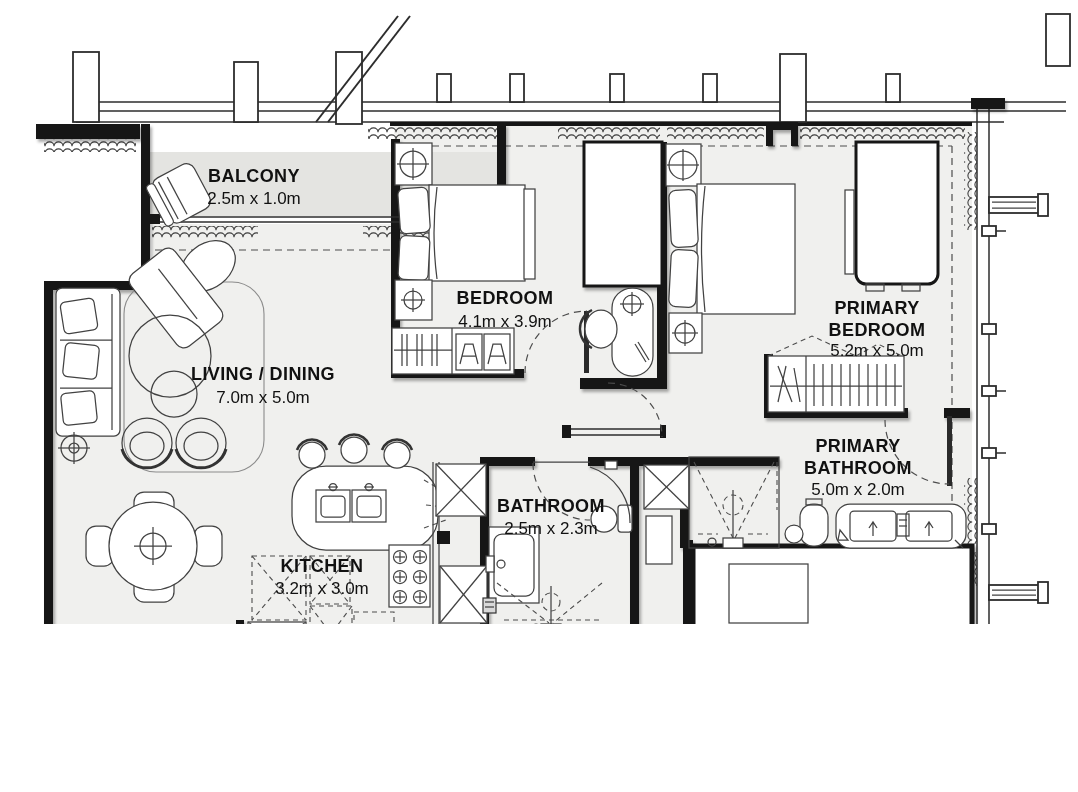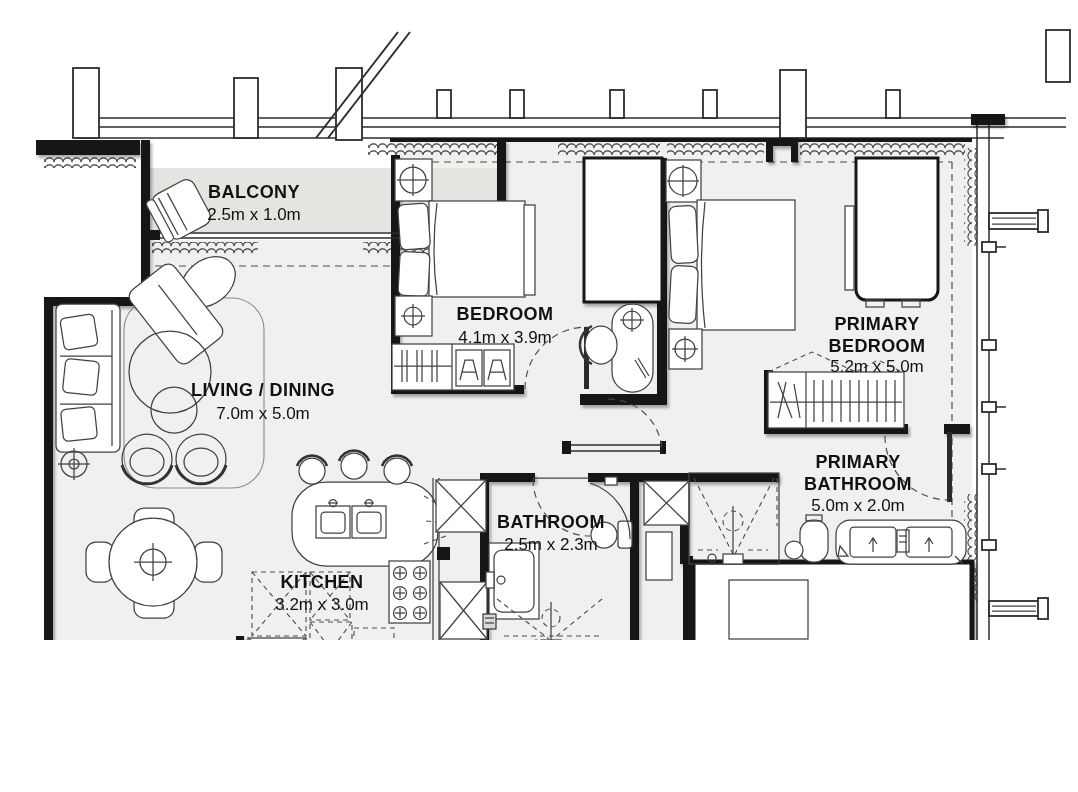--- a/index.html
+++ b/index.html
@@ -1,17 +1,17 @@
 <!DOCTYPE html>
 <html style="--wall: #161616; --room-fill: #f0f0ee; --balcony-fill: #e4e4e1; --line: #424242; --label-text: #111111; --background: #ffffff;"><head>
 <meta charset="utf-8">
 <style>
   html,body { margin:0; padding:0; background:#ffffff; }
   .stage {
-    width:1078px; height:624px; position:relative; margin:16px auto;
+    width:1078px; height:624px; position:relative; margin:0 auto;
     background:var(--background,#ffffff); overflow:hidden;
     font-family:"Liberation Sans", sans-serif;
     text-align:right;
   }
   svg { position:absolute; inset:0; }
   .wall      { fill:var(--wall,#161616); }
   .leaf      { fill:#2a2a2a; }
   .blackfill { fill:#161616; }
   .colblock  { fill:#ffffff; stroke:var(--wall,#161616); stroke-width:3; }
   .block     { fill:#ffffff; stroke:var(--wall,#161616); stroke-width:5; }

